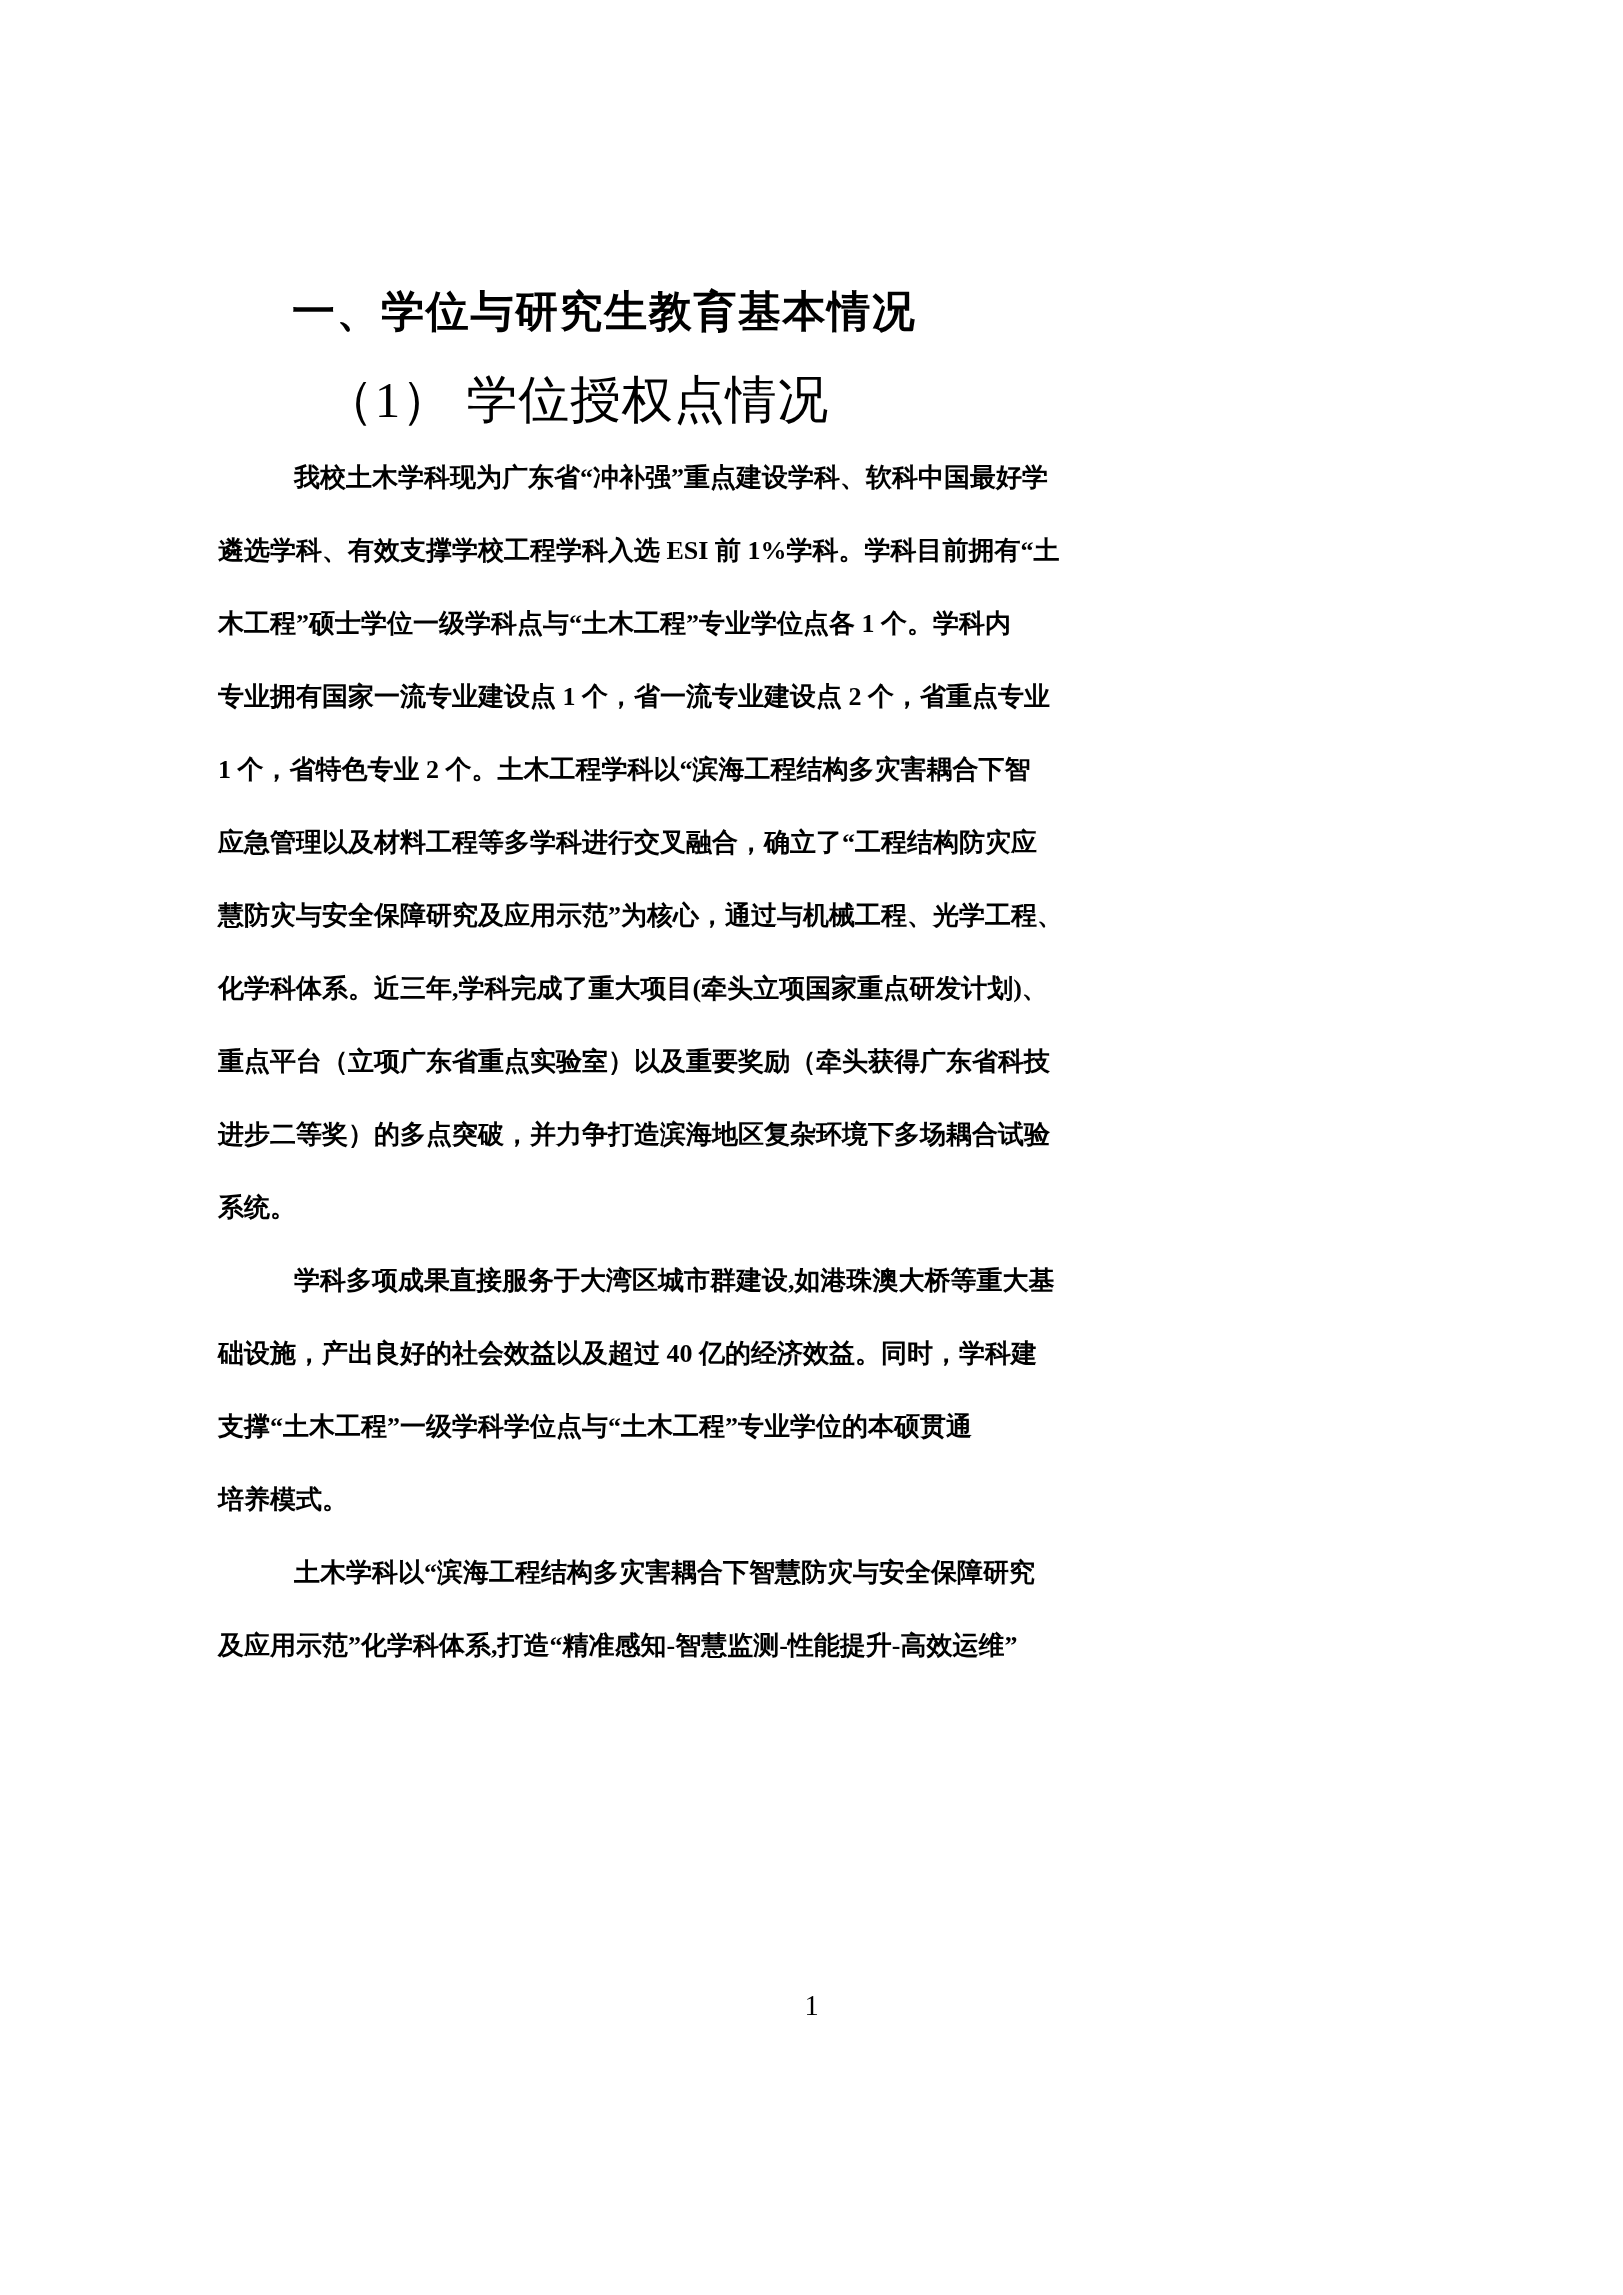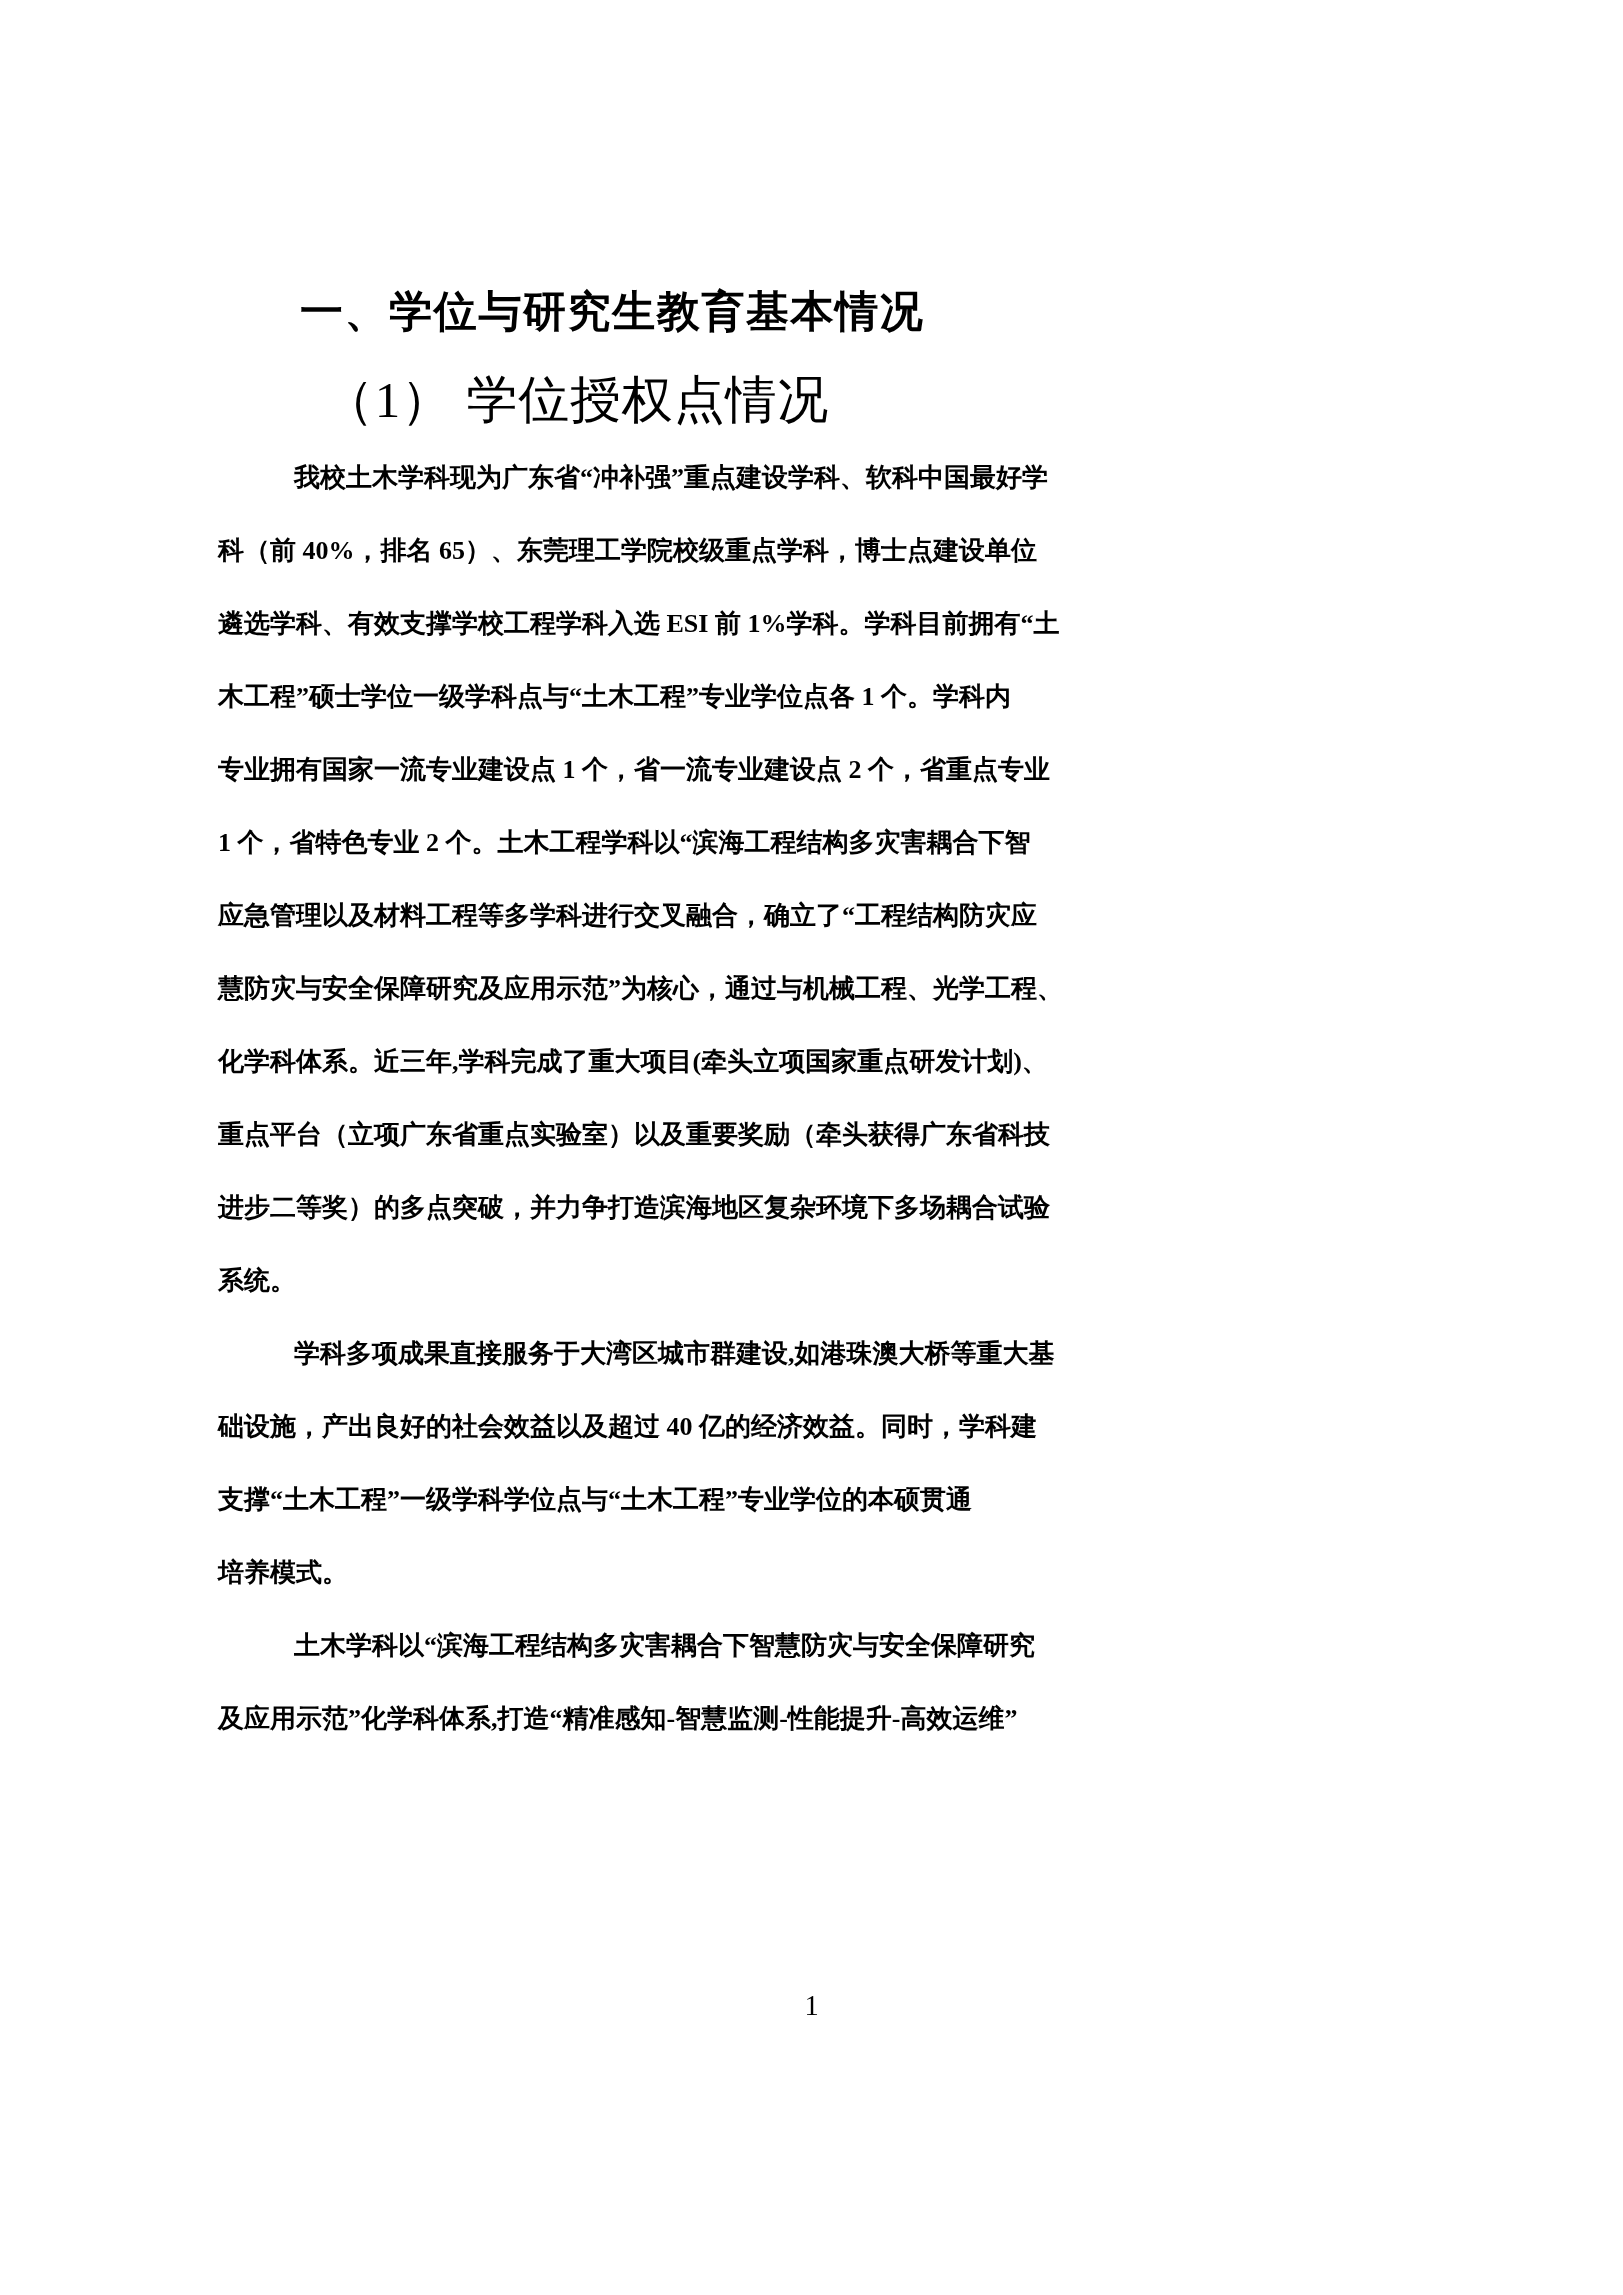--- a/index.html
+++ b/index.html
@@ -11,21 +11,21 @@
     position: relative;
     width: 1623px;
     height: 2295px;
     background: #ffffff;
     overflow: hidden;
     font-family: "Liberation Serif", serif;
     color: #000000;
   }
   .heading {
     position: absolute;
-    left: 300px;
+    left: 292px;
     top: 287px;
     font-family: "Liberation Sans", sans-serif;
     font-weight: 700;
     font-size: 43px;
     line-height: 49px;
     letter-spacing: 1.6px;
     white-space: nowrap;
   }
   .subheading {
     position: absolute;
@@ -67,21 +67,20 @@
 <body>
 
 <div class="page">
 
   <div class="heading">一、学位与研究生教育基本情况</div>
 
   <div class="subheading">（1） 学位授权点情况</div>
 
   <div class="body-text">
     <div class="body-line indent">我校土木学科现为广东省“冲补强”重点建设学科、软科中国最好学</div>
-    <div class="body-line">科（前 40%，排名 65）、东莞理工学院校级重点学科，博士点建设单位</div>
     <div class="body-line">遴选学科、有效支撑学校工程学科入选 ESI 前 1%学科。学科目前拥有“土</div>
     <div class="body-line">木工程”硕士学位一级学科点与“土木工程”专业学位点各 1 个。学科内</div>
     <div class="body-line">专业拥有国家一流专业建设点 1 个，省一流专业建设点 2 个，省重点专业</div>
     <div class="body-line">1 个，省特色专业 2 个。土木工程学科以“滨海工程结构多灾害耦合下智</div>
     <div class="body-line">应急管理以及材料工程等多学科进行交叉融合，确立了“工程结构防灾应</div>
     <div class="body-line">慧防灾与安全保障研究及应用示范”为核心，通过与机械工程、光学工程、</div>
     <div class="body-line">化学科体系。近三年,学科完成了重大项目(牵头立项国家重点研发计划)、</div>
     <div class="body-line">重点平台（立项广东省重点实验室）以及重要奖励（牵头获得广东省科技</div>
     <div class="body-line">进步二等奖）的多点突破，并力争打造滨海地区复杂环境下多场耦合试验</div>
     <div class="body-line">系统。</div>

